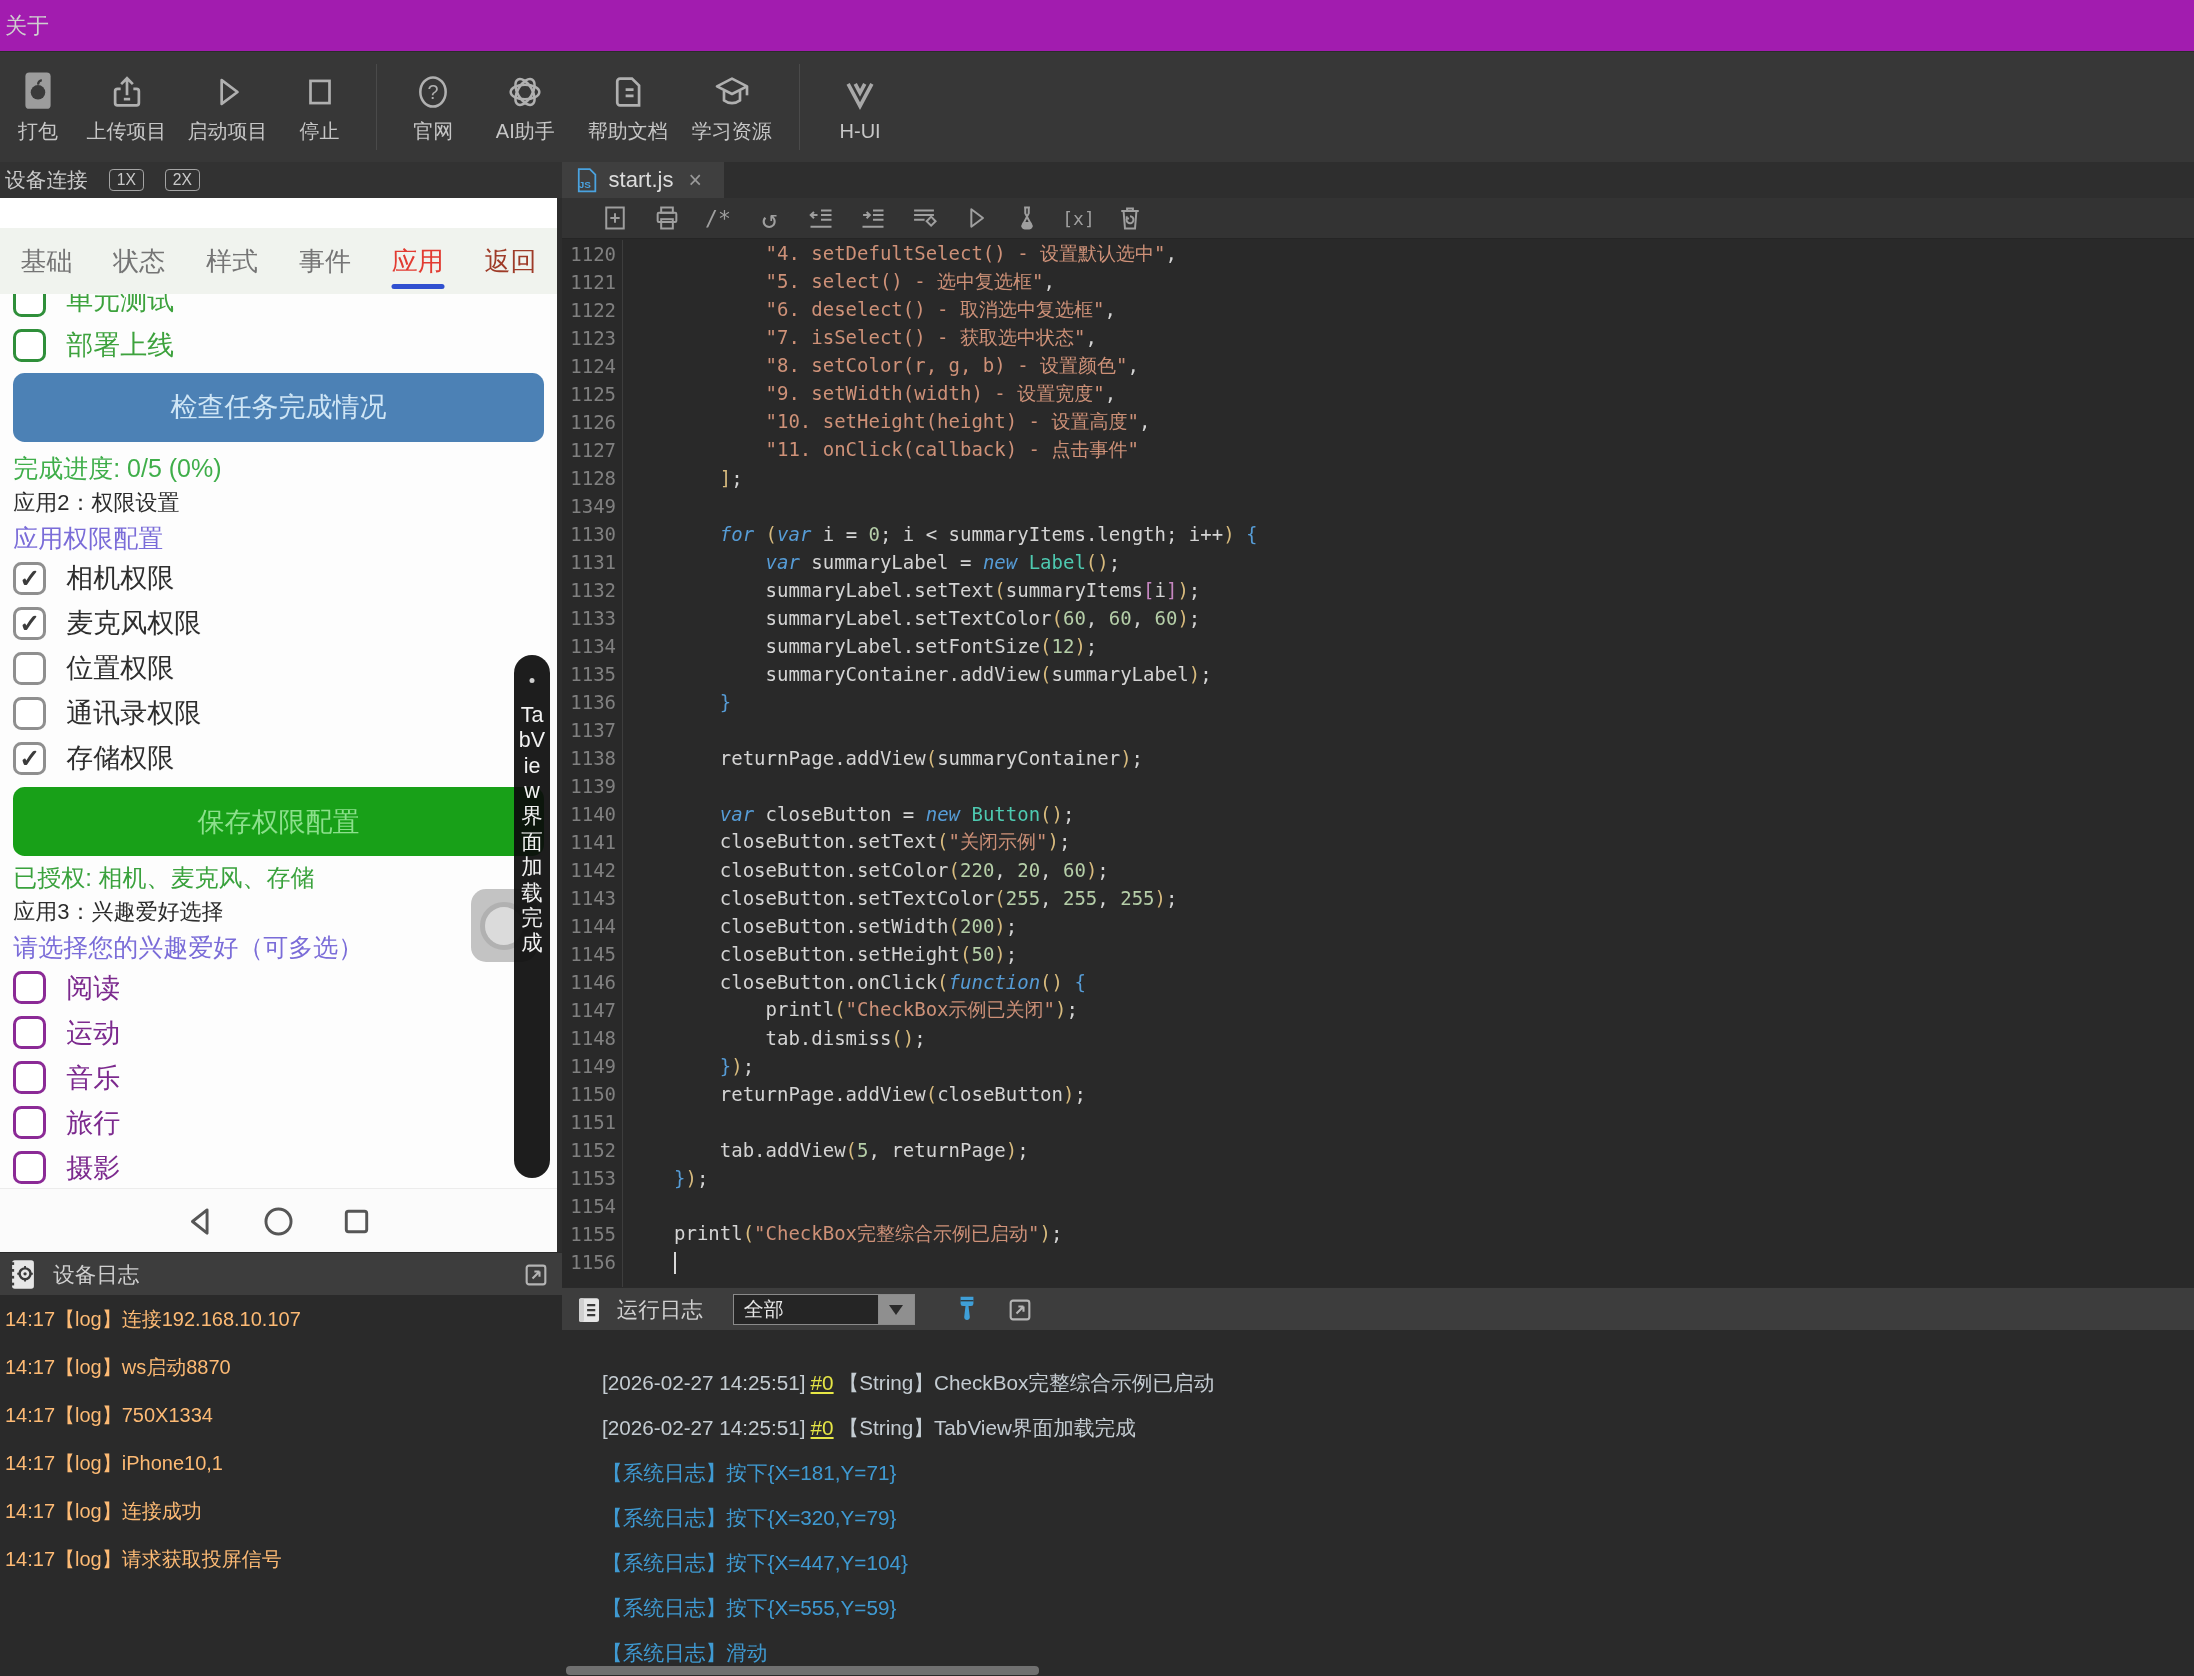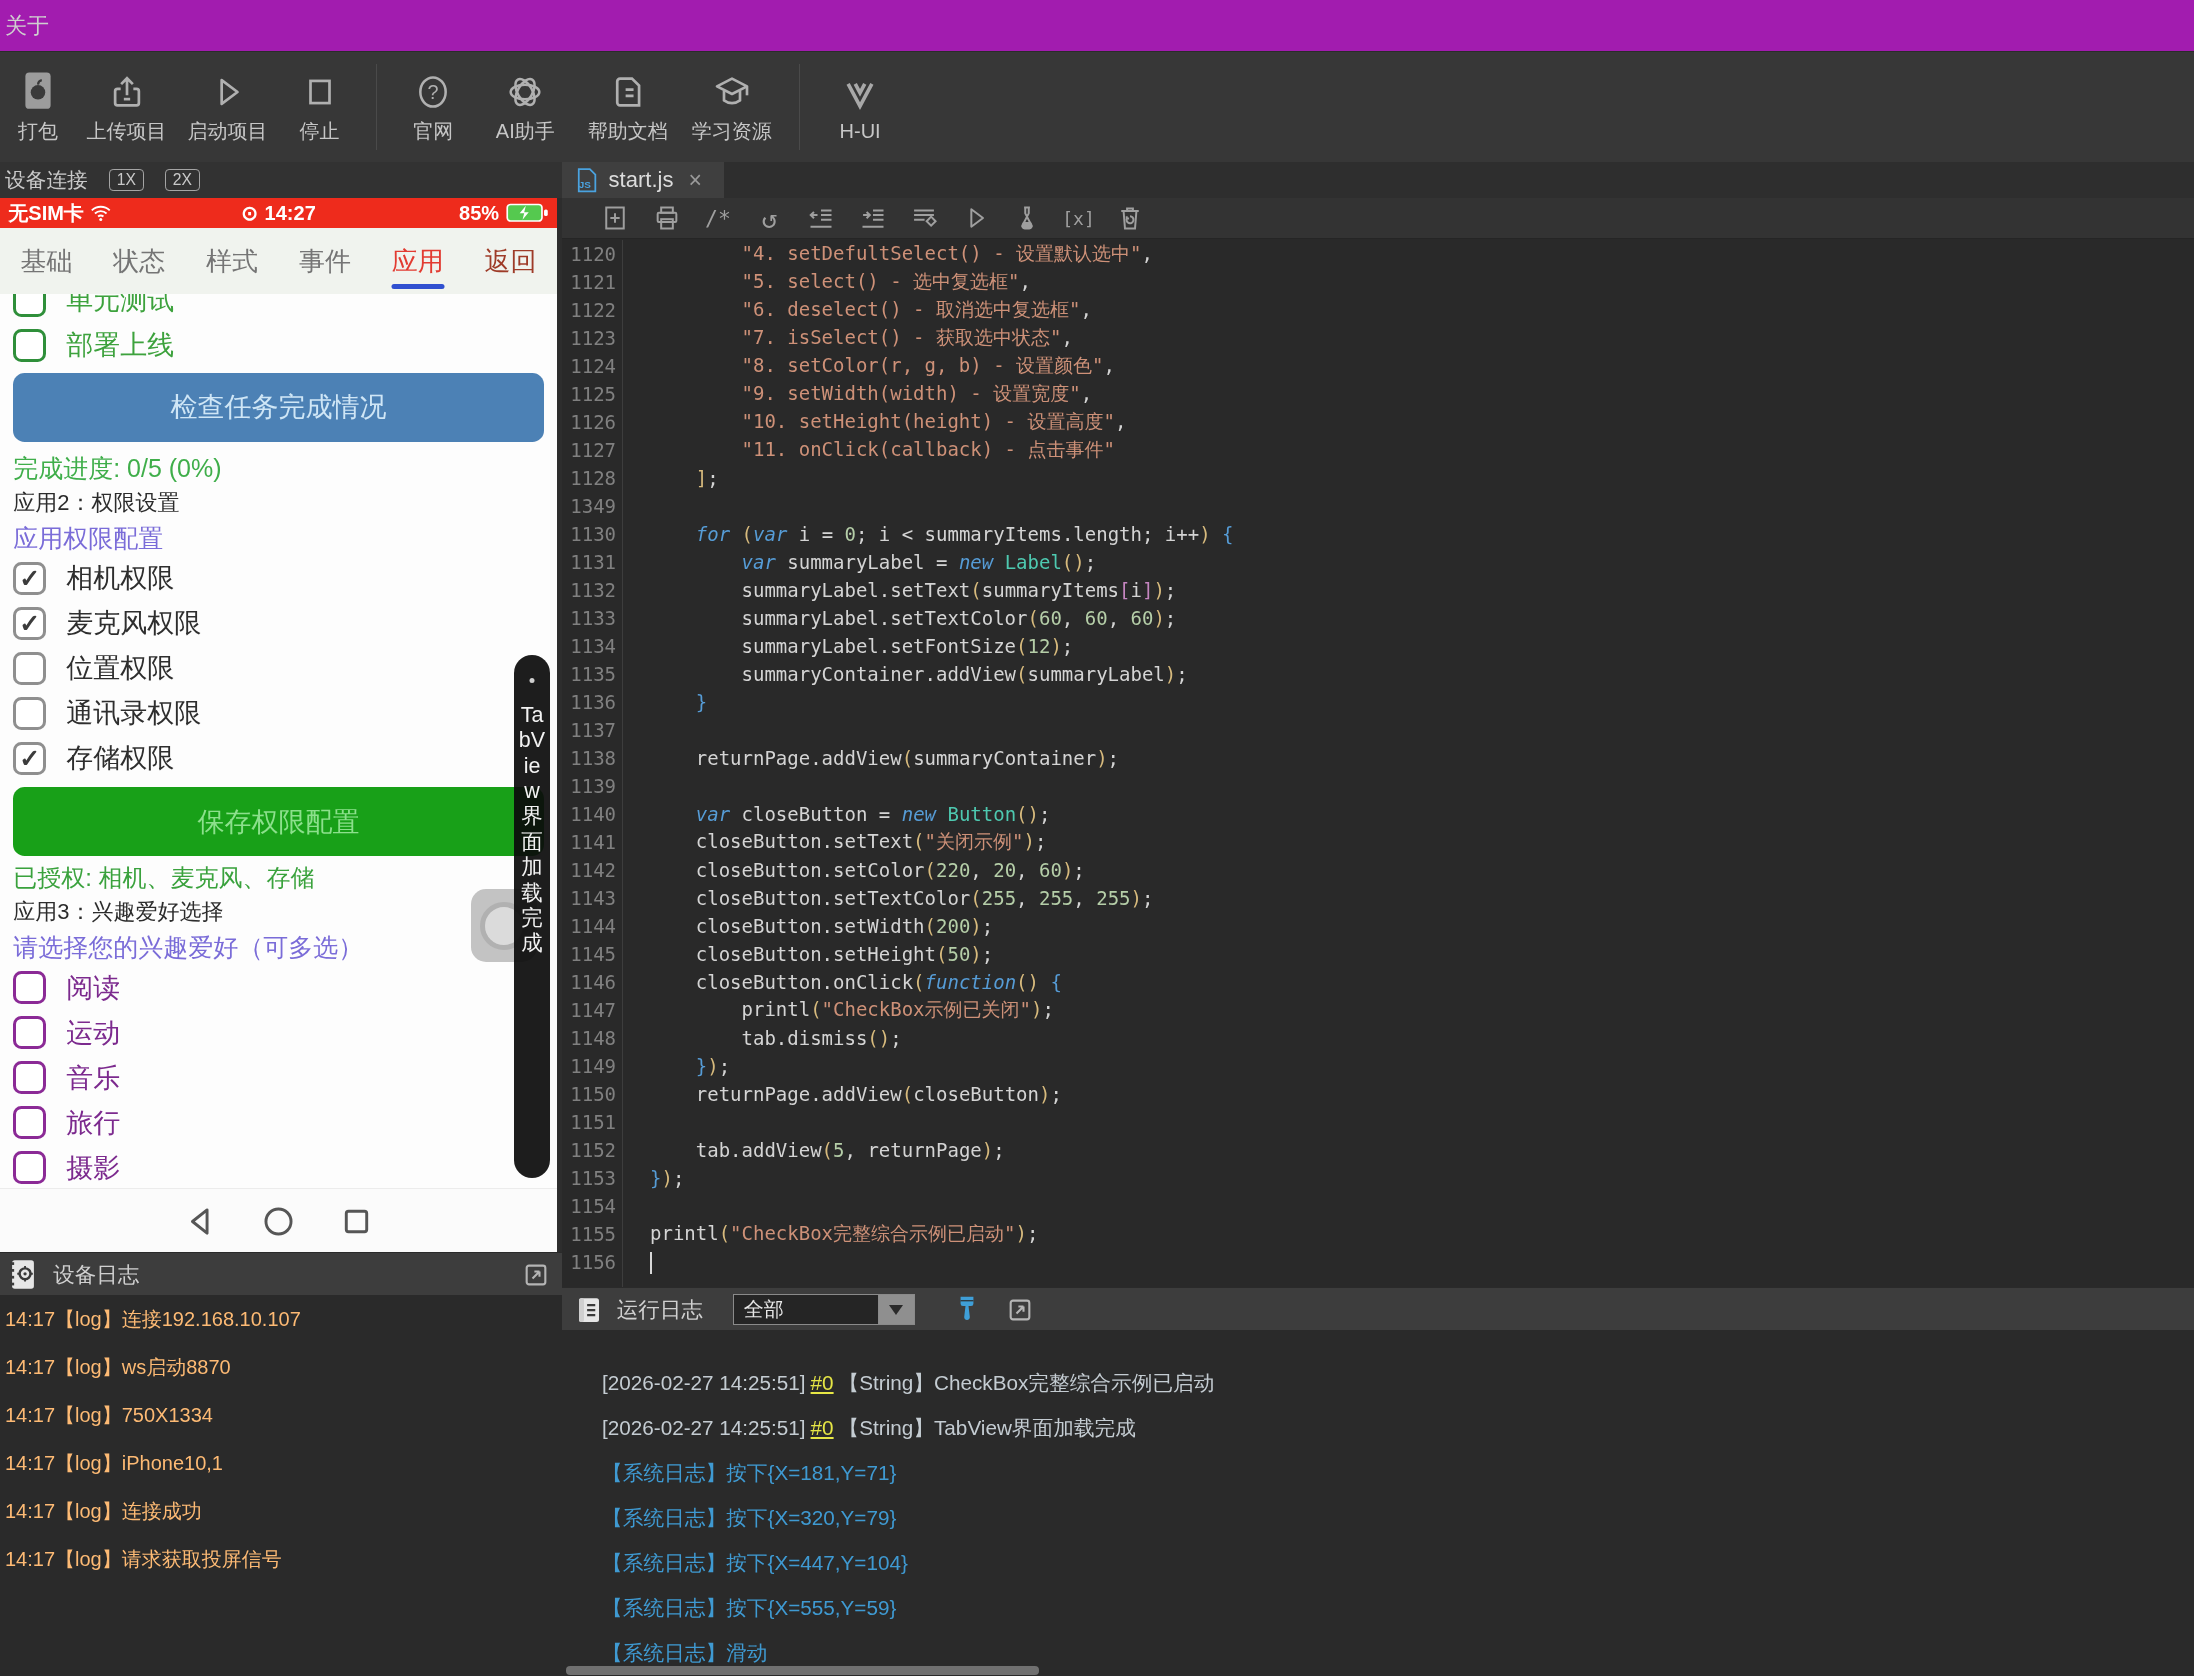--- a/index.html
+++ b/index.html
@@ -72,21 +72,21 @@
   #etab{width:162px;background:#3f3f3f;display:flex;align-items:center;gap:10px;padding-left:11.6px;box-sizing:border-box;cursor:pointer;}
   #etab .nm{font-size:22px;color:#dcdcdc;}
   #etab .x{font-size:23px;color:#9a9a9a;margin-left:5px;cursor:pointer;}
   #etoolbar{position:absolute;left:0;top:36px;width:1632px;height:41px;background:#333;display:flex;align-items:center;gap:21.5px;padding-left:38px;box-sizing:border-box;border-bottom:0.8px solid #252525;}
   .eic{width:30px;height:30px;display:flex;align-items:center;justify-content:center;cursor:pointer;color:#9f9f9f;
        font-size:21.5px;font-family:"DejaVu Sans Mono",monospace;}
   
   #code{position:absolute;left:0;top:78px;width:1632px;height:1047px;background:#292929;overflow:hidden;
         font-family:"DejaVu Sans Mono",monospace;font-size:19px;}
   #code::before{content:"";position:absolute;left:60px;top:0;height:100%;width:0.8px;background:#3d3d3d;}
-  .cl{height:28px;display:flex;align-items:center;white-space:pre;}
+  .cl{height:28px;display:flex;align-items:center;white-space:pre;gap:24px;}
   .ln{width:60px;padding-left:8.3px;box-sizing:border-box;color:#808080;flex:none;}
   .lc{padding-left:28px;}
   .tp{color:#d4d4d4;} .ts{color:#ce9178;} .tk{color:#569cd6;font-style:italic;} .tc{color:#4ec9b0;}
   .tb{color:#d7ba7d;} .tm{color:#c586c0;} .tn{color:#b5cea8;} .tB{color:#569cd6;}
   .cursor{display:inline-block;width:1.7px;height:21.5px;background:#d8d8d8;vertical-align:middle;}
   
   #rlheader{position:absolute;left:0;top:1125px;width:1632px;height:43px;background:#3d3d3d;display:flex;align-items:center;border-top:0.8px solid #2a2a2a;}
   #rlheader .ic{margin-left:11.6px;display:flex;}
   #rlheader .t{font-size:21.5px;color:#d0d0d0;margin-left:13.2px;}
   #rlselect{margin-left:30px;display:flex;align-items:center;cursor:pointer;}
@@ -199,43 +199,20 @@
   </div>
 
   <div id="leftcol" class="abs">
     <div id="devbar">
       <span class="t">设备连接</span>
       <span class="zoombtn">1X</span>
       <span class="zoombtn">2X</span>
     </div>
 
     <div id="phone">
-      <div id="pstatus">
-        <span class="carrier">
-          <span>无SIM卡</span>
-          <svg width="21.5" height="18" viewBox="0 0 24 20" fill="none" stroke="#fff" stroke-width="2.1">
-              <path d="M2 7 a14.5 14.5 0 0 1 20 0"></path>
-              <path d="M5.5 10.5 a9.5 9.5 0 0 1 13 0"></path>
-              <path d="M9 14 a4.8 4.8 0 0 1 6 0"></path>
-              <circle cx="12" cy="17.2" r="1.7" fill="#fff" stroke="none"></circle>
-            </svg>
-        </span>
-        <span class="mid">
-          <span>⊙</span>
-          <span>14:27</span>
-        </span>
-        <span class="right">
-          <span>85%</span>
-          <svg width="43" height="21.5" viewBox="0 0 52 26">
-              <rect x="1.5" y="3" width="42" height="20" rx="4" fill="#55c94f" stroke="#fff" stroke-width="2"></rect>
-              <rect x="46" y="9" width="4.5" height="8" rx="2" fill="#fff"></rect>
-              <path d="M24 4.5 L16.5 13.5 H22 L20 21.5 L27.5 12.5 H22 Z" fill="#fff"></path>
-            </svg>
-        </span>
-      </div>
 
       <div id="ptabs">
           <div class="ptab">基础</div>
           <div class="ptab">状态</div>
           <div class="ptab">样式</div>
           <div class="ptab">事件</div>
           <div class="ptab act">应用<i class="tabline"></i></div>
           <div class="ptab back">返回</div>
         </div>
 

